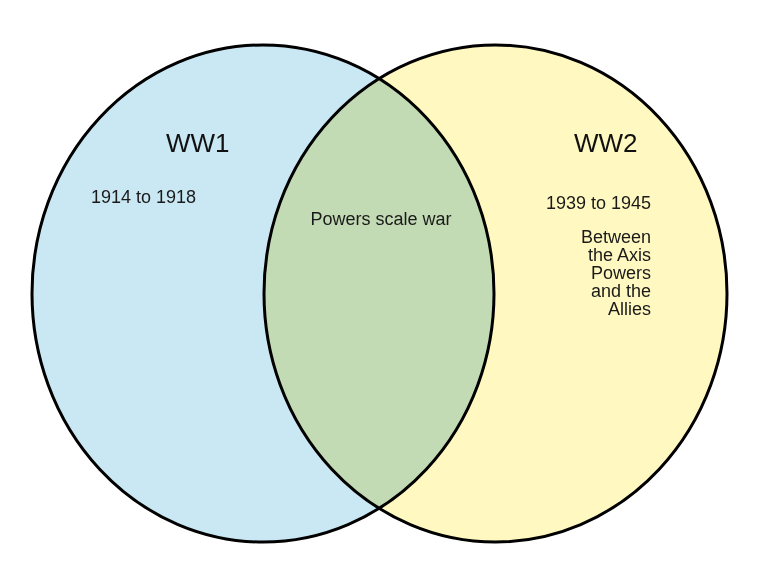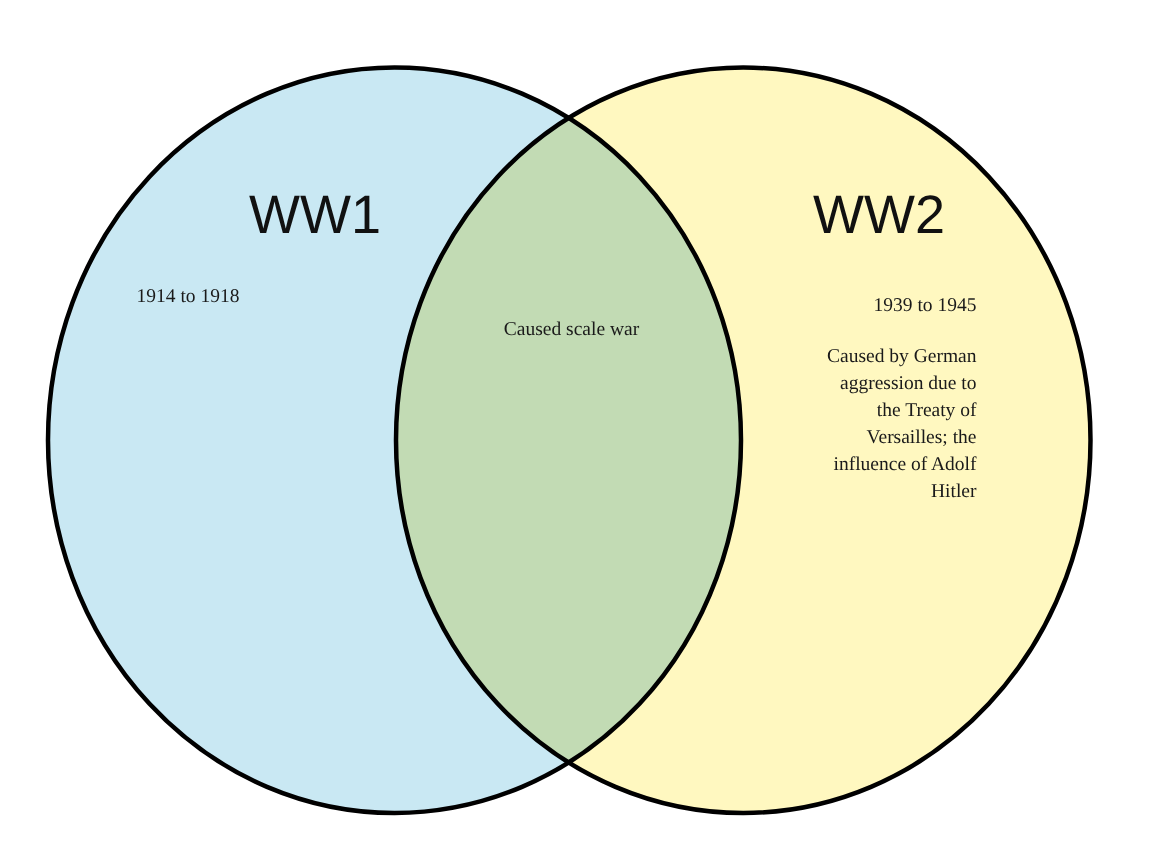--- a/index.html
+++ b/index.html
@@ -1,20 +1,20 @@
 <!DOCTYPE html>
 <html><head>
 <meta charset="utf-8">
 <style>
   html, body { margin: 0; padding: 0; background: #ffffff; }
   body { width: 768px; height: 576px; position: relative; overflow: hidden;
          font-family: "Liberation Sans", sans-serif; color: #1a1a1a; }
   svg.venn { position: absolute; left: 0; top: 0; }
-  .title { position: absolute; font-size: 36px; line-height: 30px; color: #111; white-space: nowrap; }
-  .block { position: absolute; font-size: 13px; line-height: 18px; font-family: Liberation Serif, serif; }
+  .title { position: absolute; font-size: 26px; line-height: 30px; color: #111; white-space: nowrap; }
+  .block { position: absolute; font-size: 18px; line-height: 18px; }
   .block p { margin: 0 0 16px 0; }
   .left-block { left: 88px; top: 188px; width: 140px; text-align: left; }
   .right-block { left: 540px; top: 194px; width: 111px; text-align: right; }
   .center-block { left: 296px; top: 210px; width: 170px; text-align: center; }
   .center-block p { margin: 0 0 26px 0; }
   .left-block p.date { padding-left: 3px; }
 </style>
 </head>
 <body>
 
@@ -25,26 +25,26 @@
     </clipPath>
   </defs>
   <ellipse cx="263" cy="293.5" rx="231" ry="248.5" fill="#c9e8f3"></ellipse>
   <ellipse cx="495.5" cy="293.5" rx="231.5" ry="248.5" fill="#fff8c0"></ellipse>
   <ellipse cx="495.5" cy="293.5" rx="231.5" ry="248.5" fill="#c2dbb4" clip-path="url(#clipLeft)"></ellipse>
   <ellipse cx="263" cy="293.5" rx="231" ry="248.5" fill="none" stroke="#000" stroke-width="3"></ellipse>
   <ellipse cx="495.5" cy="293.5" rx="231.5" ry="248.5" fill="none" stroke="#000" stroke-width="3"></ellipse>
 </svg>
 
 <div class="title" style="left:166px; top:128px;">WW1</div>
-<div class="title" style="left:542px; top:128px;">WW2</div>
+<div class="title" style="left:574px; top:128px;">WW2</div>
 
 <div class="block left-block">
   <p class="date">1914 to 1918</p>
 </div>
 
 <div class="block center-block">
-  <p>Caused scale war</p>
+  <p>Powers scale war</p>
 </div>
 
 <div class="block right-block">
   <p>1939 to 1945</p>
-  <p style="width:100px; margin-left:11px;">Caused by German aggression due to the Treaty of Versailles; the influence of Adolf Hitler</p>
+  <p style="width:95px; margin-left:16px;">Between the Axis Powers and the Allies</p>
 </div>
 
 </body></html>

